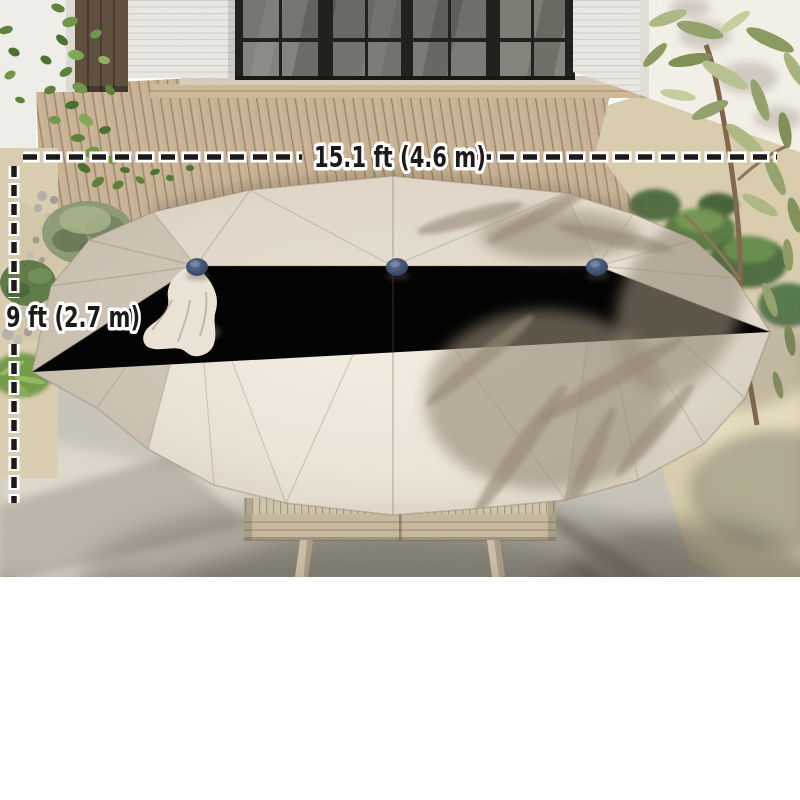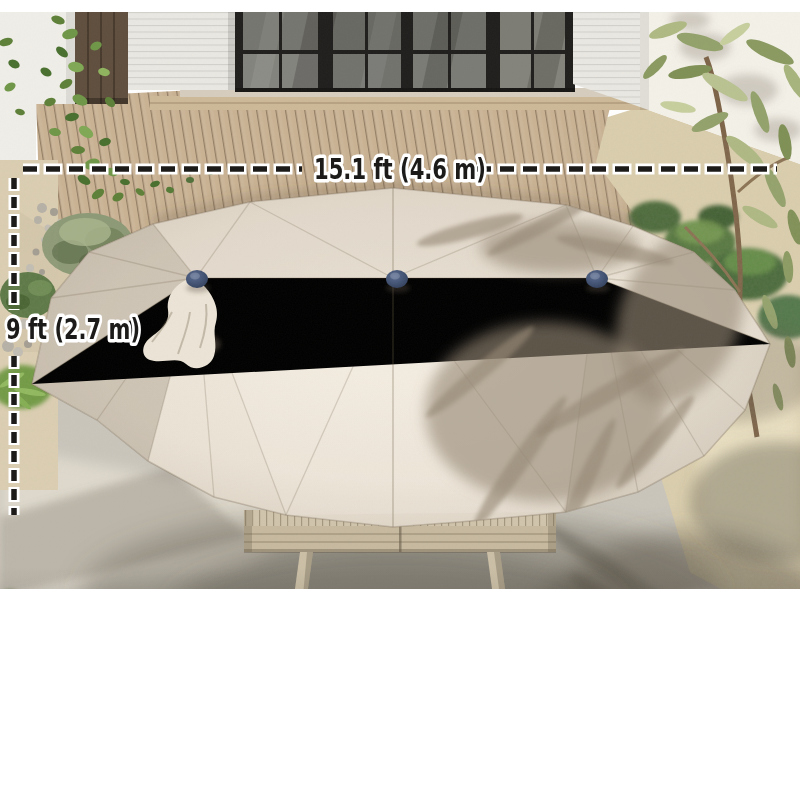--- a/index.html
+++ b/index.html
@@ -1,16 +1,16 @@
 <!DOCTYPE html>
 <html><head>
 <meta charset="utf-8">
 <style>
   html,body{margin:0;padding:0;background:#ffffff;}
-  .stage{width:800px;height:577px;overflow:hidden;position:relative;margin-top:12px;}
+  .stage{width:800px;height:577px;overflow:hidden;position:relative;}
   svg{display:block;}
   text{font-family:"DejaVu Sans", sans-serif;}
   .dim-label{font-weight:bold;font-size:28px;paint-order:stroke;stroke:#ffffff;stroke-width:7px;stroke-linejoin:round;}
   .headline{font-family:"Liberation Serif", serif;font-weight:bold;font-size:31px;}
   .subheadline{font-family:"DejaVu Sans", sans-serif;font-size:28px;}
 </style>
 </head>
 <body>
 
 <div class="stage">

